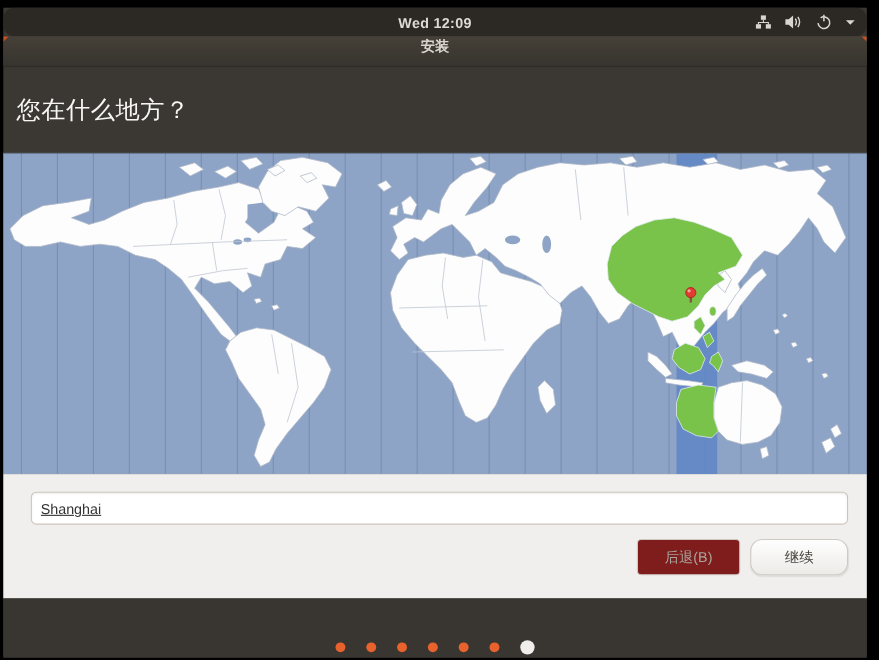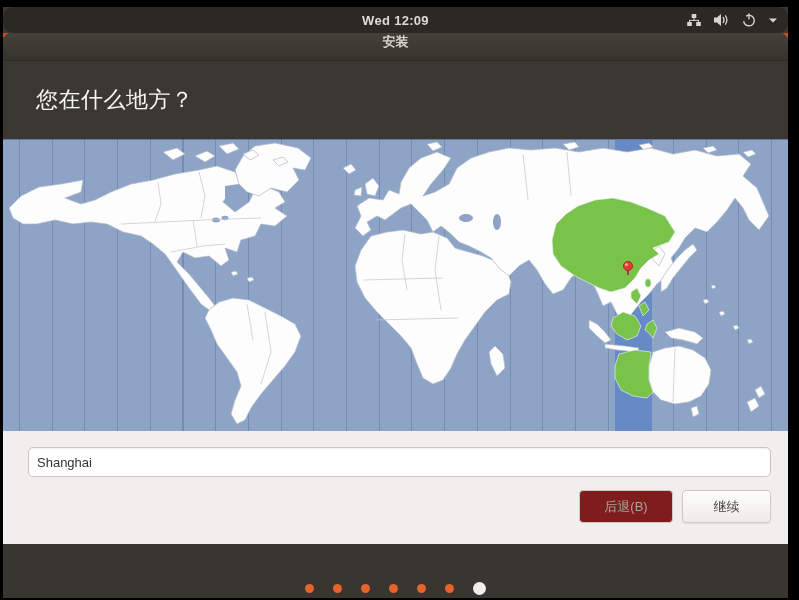--- a/index.html
+++ b/index.html
@@ -14,41 +14,41 @@
 
   
   .titlebar{position:relative;height:27px;background:linear-gradient(#454138,#37342f);
     border-bottom:1px solid #2e2b27;display:flex;justify-content:center;}
   .titlebar .wtitle{color:#d9d6d0;font-size:13px;font-weight:bold;}
   .corner{position:absolute;top:0;width:5px;height:5px;background:#cf4f1f;}
   .corner.l{left:0;clip-path:polygon(0 0,100% 0,0 100%);}
   .corner.r{right:0;clip-path:polygon(0 0,100% 0,100% 100%);}
 
   
-  .header{height:78px;display:flex;align-items:center;padding-left:33px;box-sizing:border-box;}
+  .header{height:78px;display:flex;align-items:center;padding-left:12px;box-sizing:border-box;}
   .header h1{margin:0;font-size:22px;font-weight:400;color:#f7f6f3;letter-spacing:.5px;}
 
   
   .map{position:relative;height:291px;background-color:var(--sea,#8da4c6);
     background-image:repeating-linear-gradient(90deg,rgba(88,112,150,.45) 0 1px,transparent 1px 32.7px);
     background-position:16px 0;border-top:1px solid rgba(0,0,0,.25);}
   .map svg{position:absolute;inset:0;width:100%;height:100%;}
 
   
   .content{position:relative;height:113px;background:#f1efee;}
   .city-input{position:absolute;left:25px;right:17px;top:16px;height:30px;box-sizing:border-box;
     border:1px solid #cbc5bf;border-radius:5px;background:#fff;color:#333;font-size:13px;
     padding:0 8px;outline:none;box-shadow:inset 0 1px 2px rgba(0,0,0,.07);
-    font-family:"Liberation Sans","DejaVu Sans",sans-serif;}
+    font-family:"Liberation Sans","DejaVu Sans",sans-serif;text-decoration:underline;}
   .btnrow{position:absolute;right:17px;top:59px;display:flex;gap:9px;}
   .btn{height:33px;border-radius:4px;border:1px solid #cfc9c2;font-size:13px;
     font-family:"Liberation Sans","DejaVu Sans",sans-serif;}
   .btn-back{width:94px;background:#7f1d1d;color:#a9a49e;}
   .btn-continue{width:89px;background:linear-gradient(#fefefe,#edebe8);color:#4a4641;
-    box-shadow:0 1px 1px rgba(0,0,0,.08);}
+    box-shadow:0 1px 1px rgba(0,0,0,.08);border-radius:11px;}
 
   
   .footer{position:relative;height:54px;background:#393631;}
   .dots{position:absolute;left:0;right:0;bottom:3px;display:flex;align-items:center;
     justify-content:center;gap:19px;}
   .dot{width:9px;height:9px;border-radius:50%;}
   .dot.active{width:13px;height:13px;}
 </style>
 </head>
 <body>

